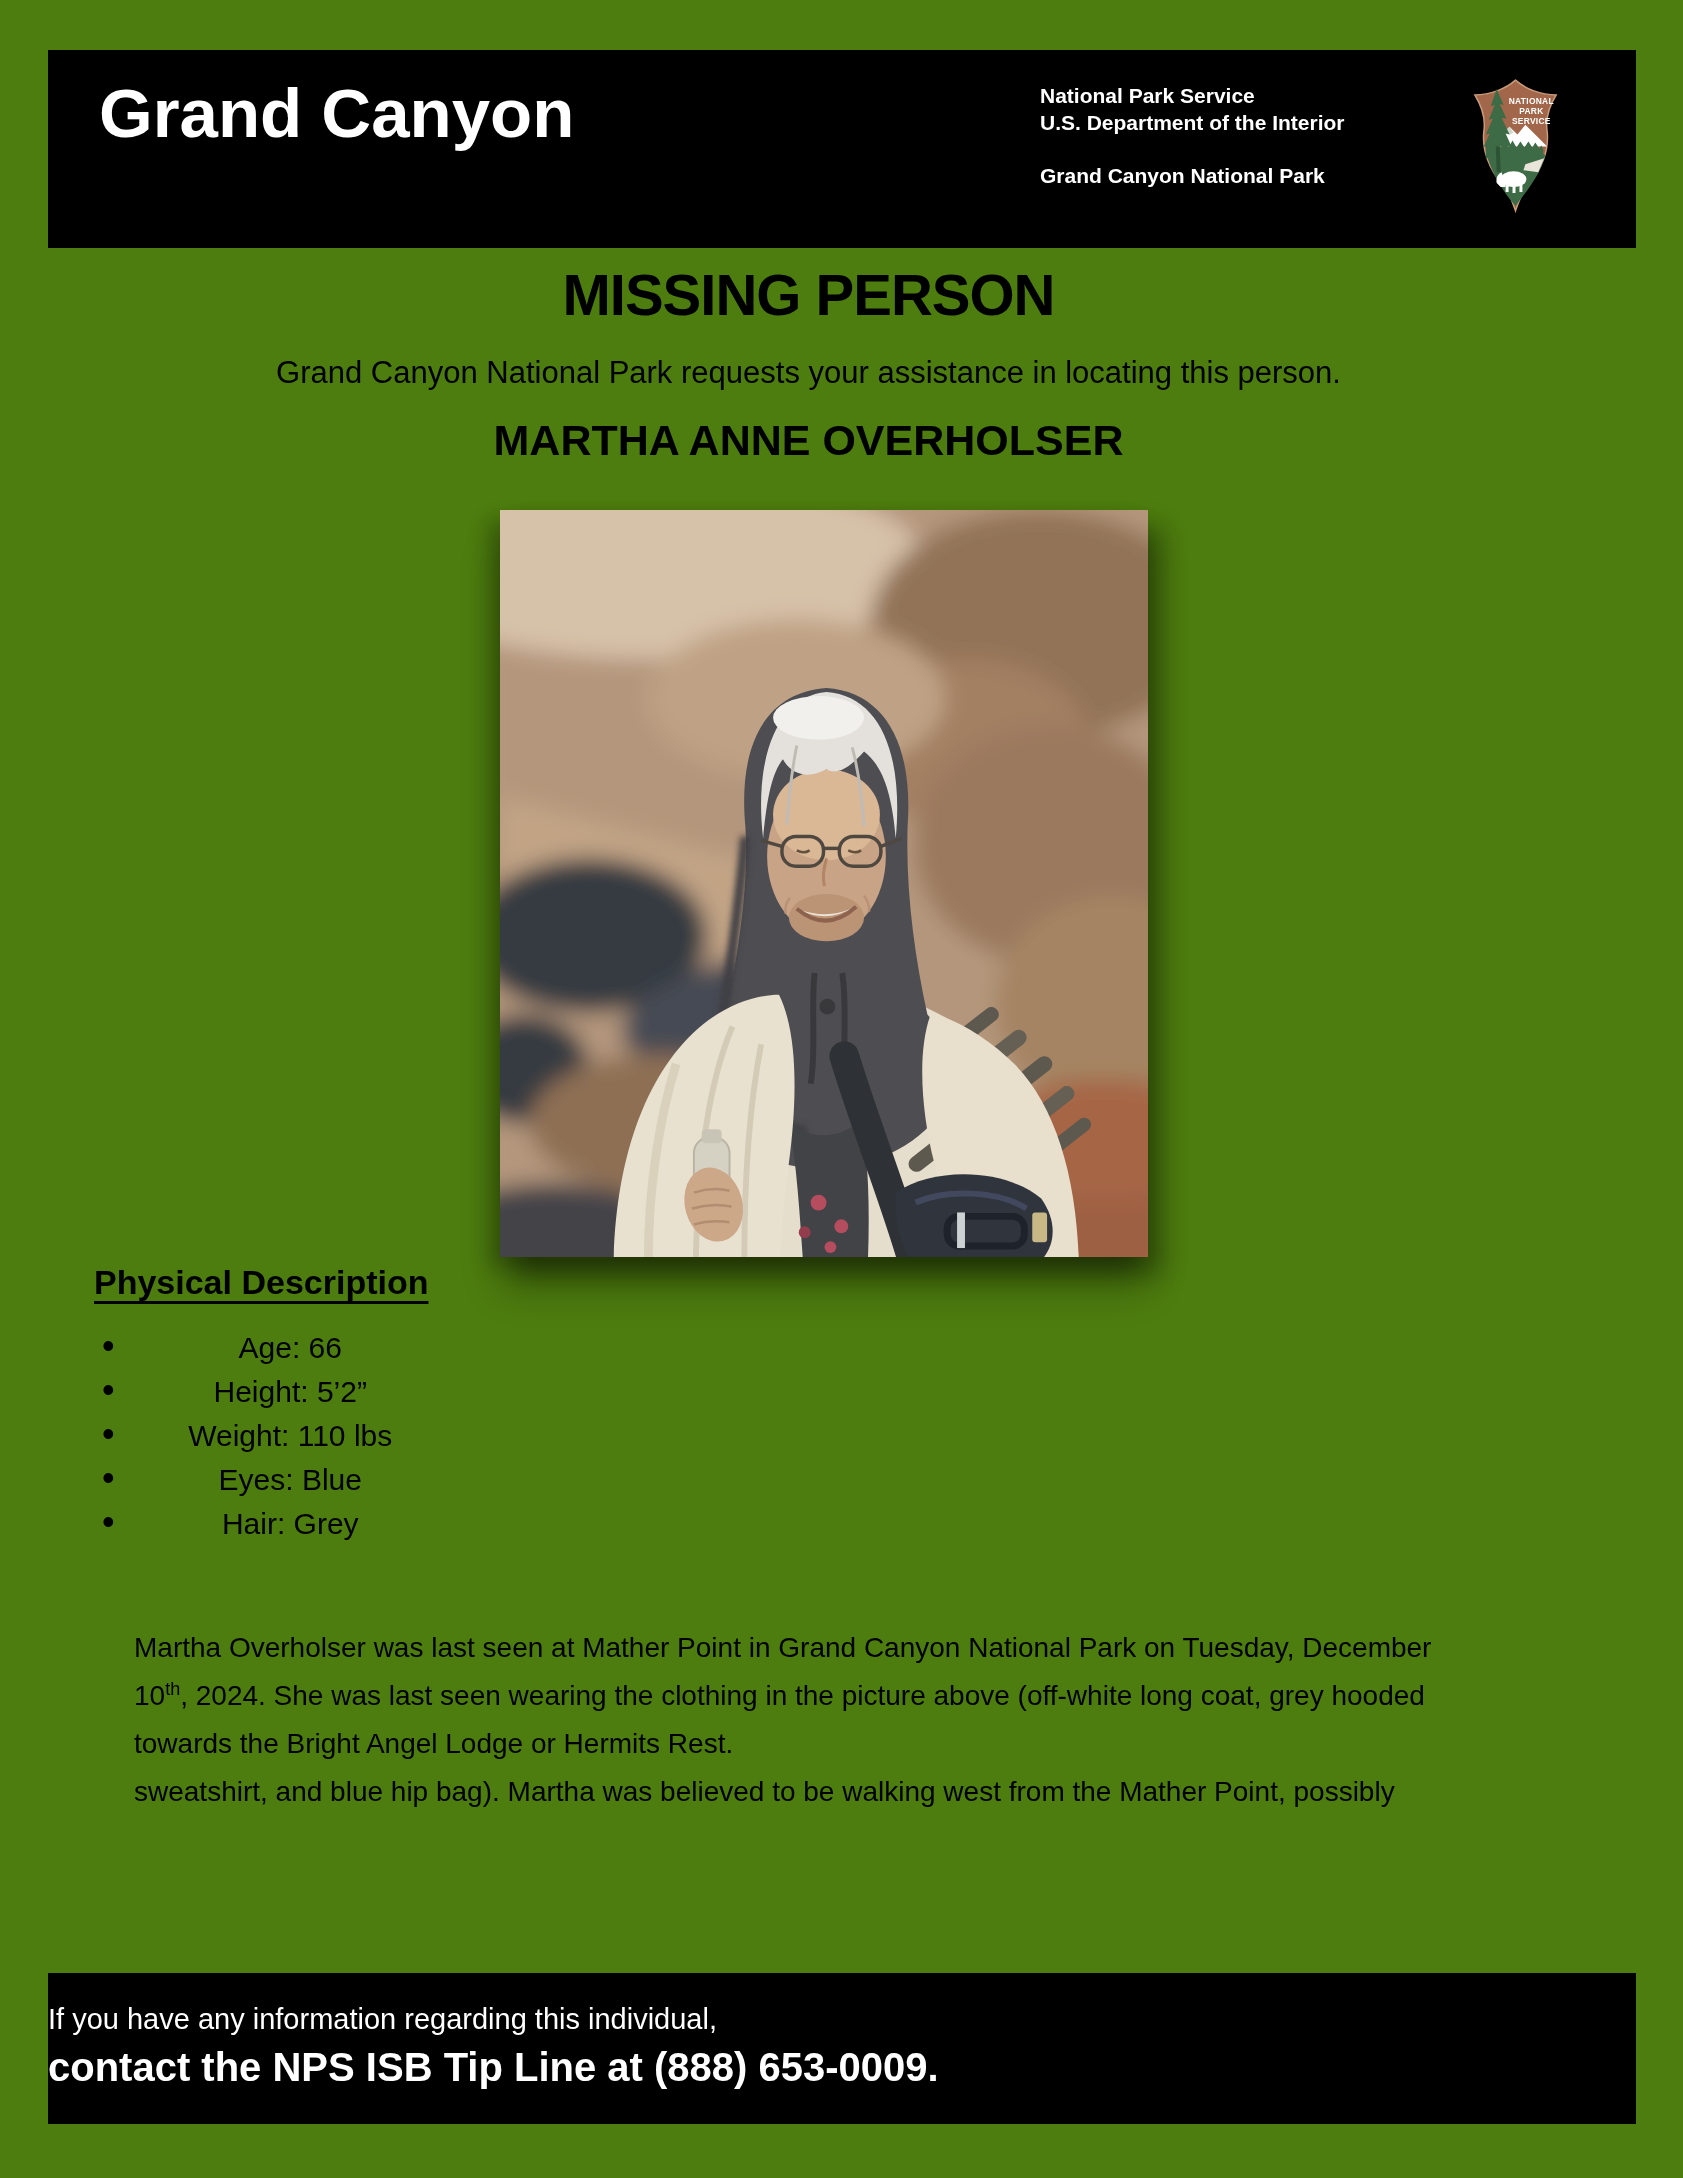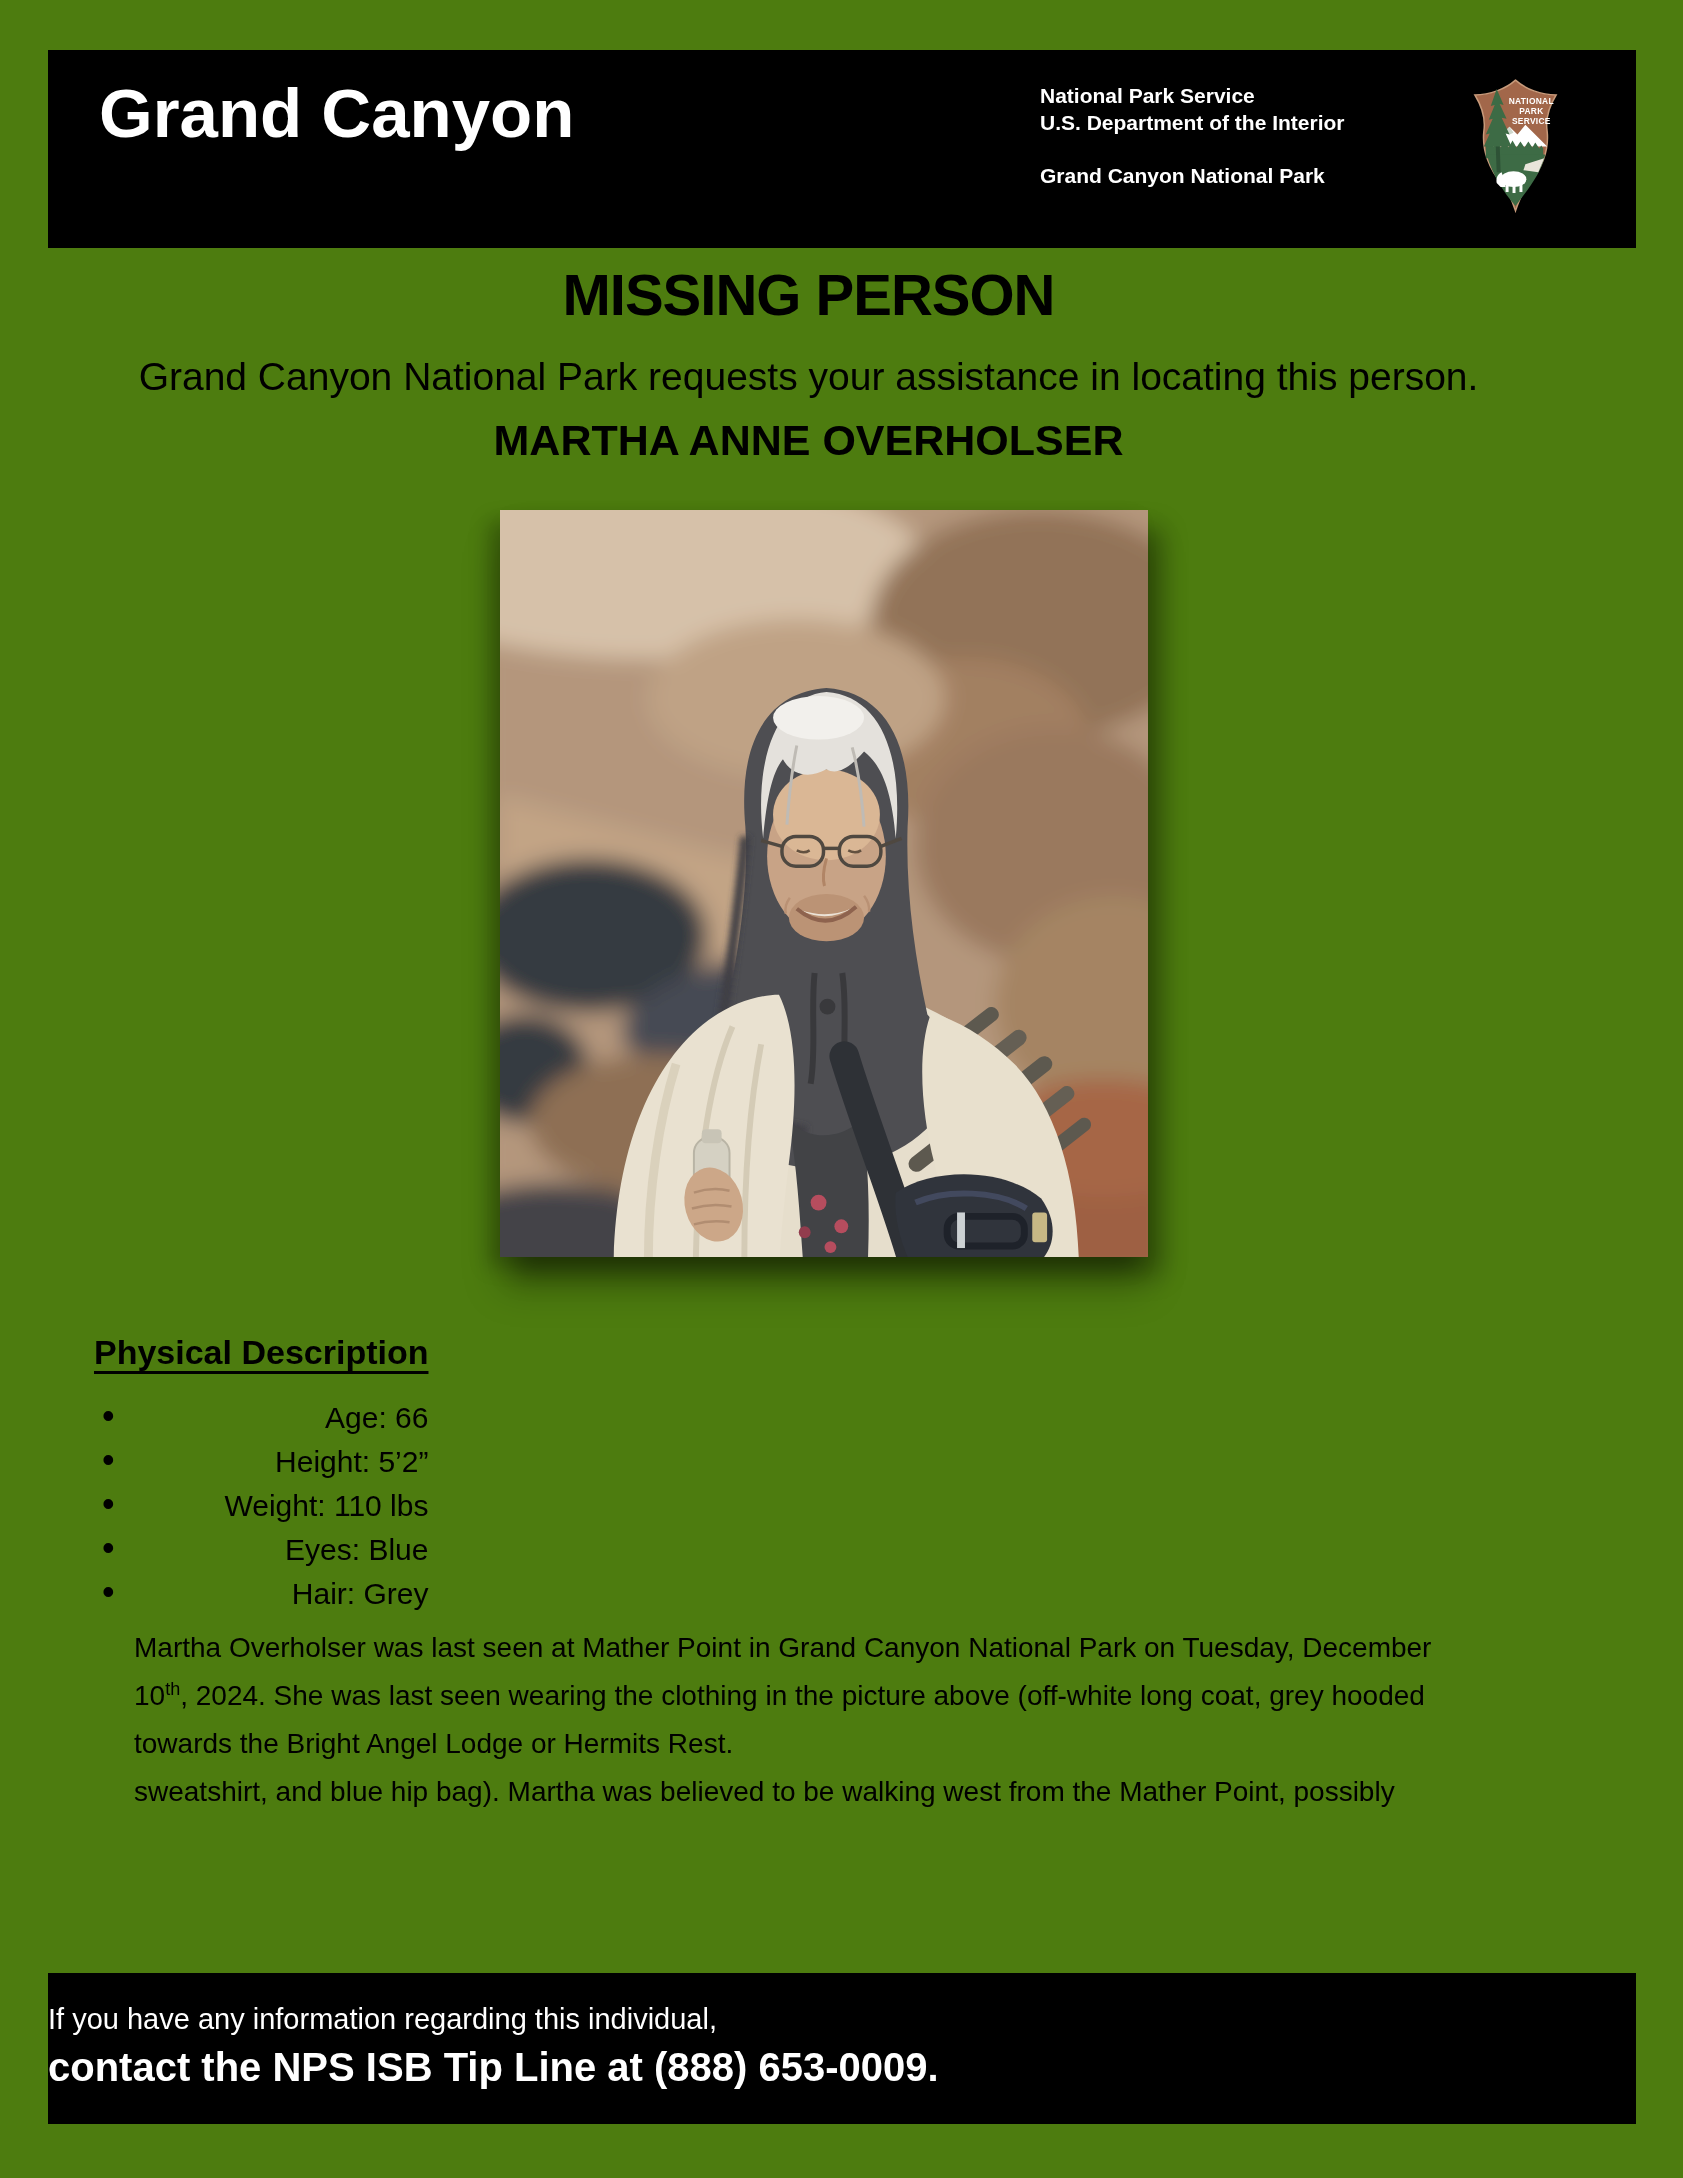--- a/index.html
+++ b/index.html
@@ -9,30 +9,30 @@
   }
   
   .header-bar{position:absolute;left:48px;top:50px;width:1588px;height:198px;background:#000;}
   .header-title{position:absolute;left:51px;top:24px;color:#fff;font-size:69px;font-weight:bold;letter-spacing:0;}
   .header-right{position:absolute;left:992px;top:32px;color:#fff;font-size:21px;font-weight:bold;line-height:27px;}
   .header-park-line{margin-top:26px;}
   .logo-box{position:absolute;left:1418px;top:27px;width:99px;height:137px;}
   
   .content{position:absolute;left:48px;top:0;width:1521px;text-align:center;}
   .missing-title{position:absolute;left:0;right:0;top:265px;font-size:58px;font-weight:bold;letter-spacing:-1px;line-height:1.05;}
-  .subtitle{position:absolute;left:0;right:0;top:354px;font-size:39px;line-height:1.2;}
+  .subtitle{position:absolute;left:0;right:0;top:354px;font-size:31px;line-height:1.2;}
   .person-name{position:absolute;left:0;right:0;top:416px;font-size:43px;font-weight:bold;}
   
   .photo-frame{
     position:absolute;left:500px;top:510px;width:648px;height:747px;background:#b3947a;
     box-shadow:-12px 10px 18px rgba(0,0,0,0.22), 14px 18px 24px rgba(0,0,0,0.33), 0 32px 36px rgba(0,0,0,0.22);
   }
   .photo-frame svg{display:block;width:648px;height:747px;}
   
-  .phys-section{position:absolute;left:94px;top:1333px;text-align:right;}
+  .phys-section{position:absolute;left:94px;top:1263px;text-align:center;}
   .phys-heading{font-size:34px;font-weight:bold;text-decoration:underline;text-decoration-thickness:3px;text-underline-offset:7px;}
   .phys-list{list-style:none;margin:24px 0 0 0;padding:0;}
   .phys-list li{position:relative;padding-left:58px;font-size:30px;line-height:44px;}
   .phys-list li::before{content:"\2022";position:absolute;left:8px;top:-2px;font-size:36px;}
   
   .details{position:absolute;left:94px;top:1624px;width:1416px;font-size:28px;text-align:left;}
   .para-line{line-height:48px;white-space:nowrap;margin-left:40px;}
   .details sup{font-size:18px;vertical-align:super;line-height:0;}
   
   .footer-bar{position:absolute;left:48px;top:1973px;width:1588px;height:151px;background:#000;color:#fff;

